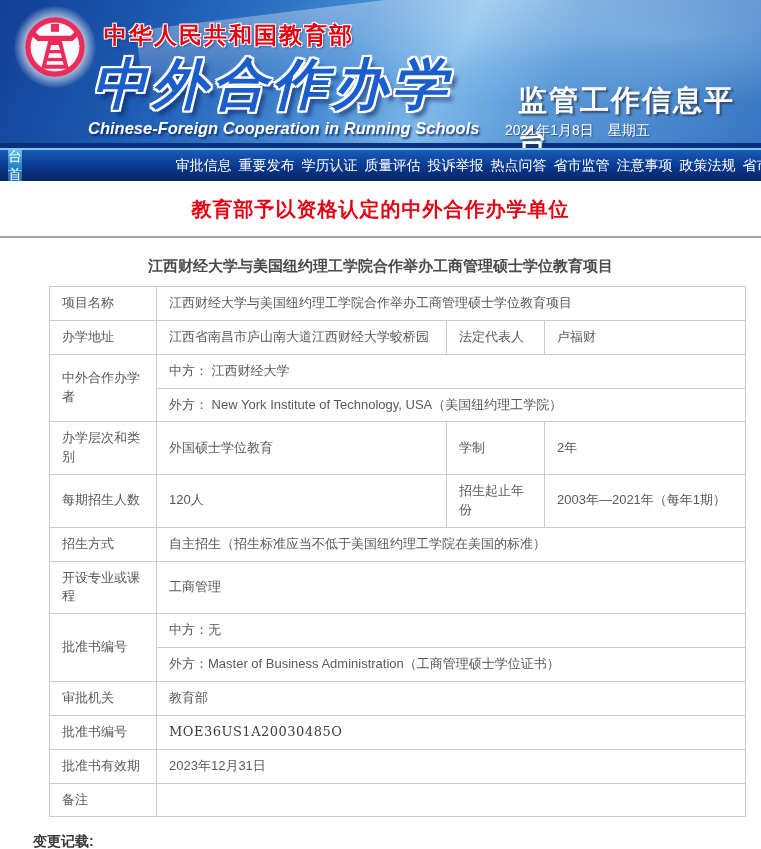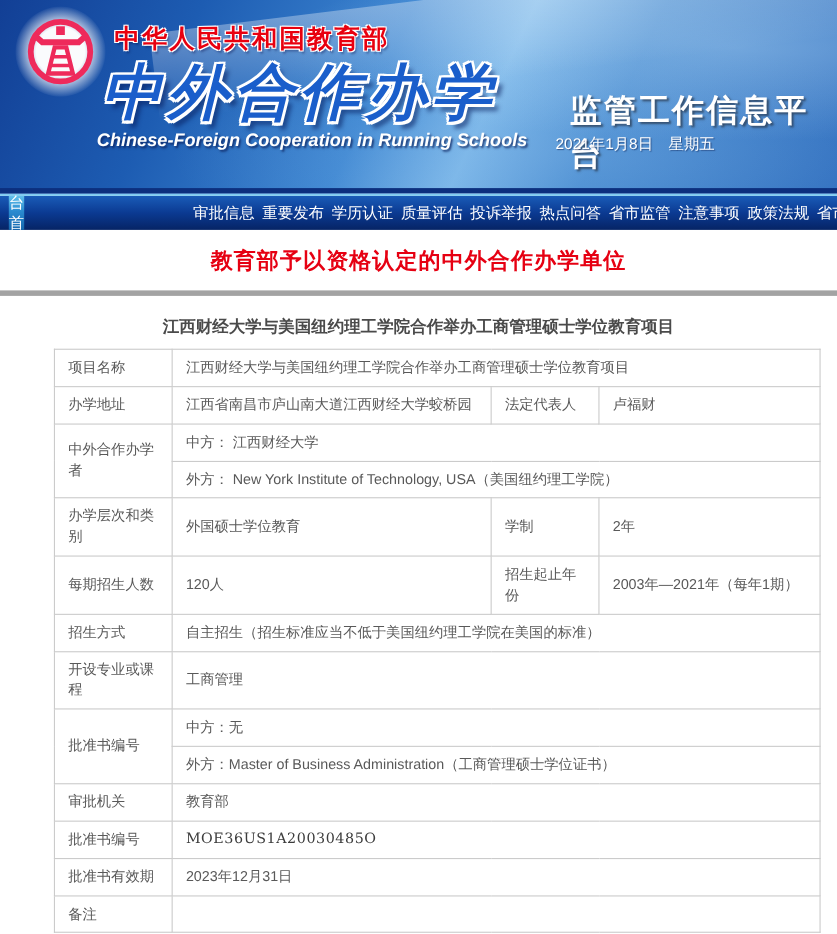--- a/index.html
+++ b/index.html
@@ -1,21 +1,21 @@
 <!DOCTYPE html>
 <html><head>
 <meta charset="utf-8">
 <style>
   * { margin:0; padding:0; box-sizing:border-box; }
   html,body { background:#ffffff; font-family:"Liberation Sans","DejaVu Sans",sans-serif; }
   .page { width:761px; margin:0; background:#fff; }
 
   
   .banner{
-    position:relative; height:176px; overflow:hidden;
+    position:relative; height:148px; overflow:hidden;
     background:
       radial-gradient(ellipse at 88% 25%, rgba(180,215,245,.45), rgba(0,0,0,0) 45%),
       radial-gradient(ellipse at 70% 80%, rgba(130,180,230,.35), rgba(0,0,0,0) 50%),
       linear-gradient(115deg,#123f95 0%, #1d5cb2 22%, #3e87d2 45%, #7db9ea 58%, #4489cf 72%, #2d6cbd 100%);
   }
   .banner::before{
     content:""; position:absolute; top:-30px; left:18%; width:130%; height:80px;
     background:linear-gradient(rgba(255,255,255,.33), rgba(255,255,255,0));
     transform:rotate(-7deg);
   }
@@ -67,21 +67,21 @@
     background:linear-gradient(180deg,#63c1ec 0%,#2a8bd0 45%,#1668ae 100%);
     color:#fff; font-size:14px; cursor:pointer;
   }
   .nav-menu{ display:flex; align-items:center; margin-left:150px; }
   .nav-item{ color:#fff; font-size:14px; padding:0 3.5px; white-space:nowrap; cursor:pointer; }
 
   
   .page-title{
     text-align:center; padding:15px 0 13px; font-size:20px; font-weight:bold;
     color:#e60012; letter-spacing:1px;
-    border-bottom:5px solid #a3a3a3;
+    border-bottom:2px solid #a3a3a3;
   }
   .table-title{
     text-align:center; margin:19px 0 10px; font-size:15px; font-weight:bold; color:#4a4a4a;
   }
 
   
   table{ border-collapse:collapse; width:696px; margin-left:49px; table-layout:fixed; }
   td{
     border:1px solid #cbcbcb; padding:7px 12px; font-size:13px; color:#595959;
     line-height:1.45; vertical-align:middle; word-break:break-word;

